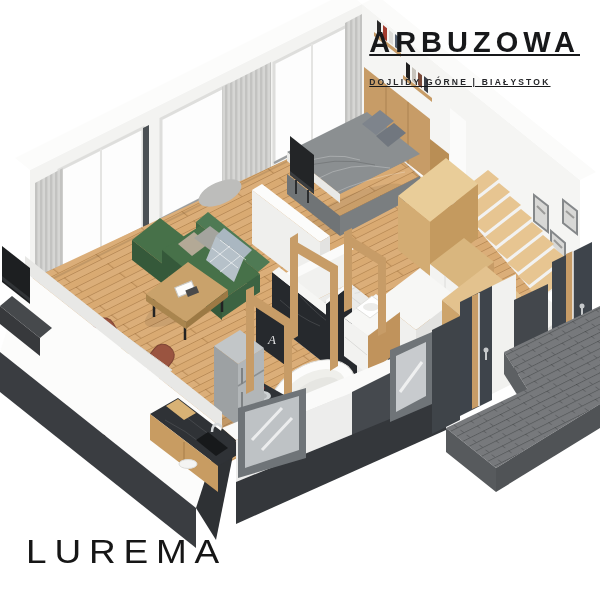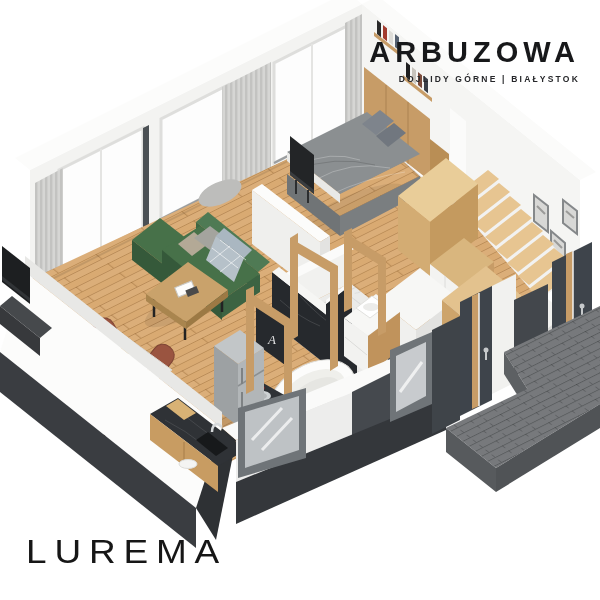--- a/index.html
+++ b/index.html
@@ -1,20 +1,20 @@
 <!DOCTYPE html>
 <html style="--wood-floor: #d9aa72; --wood-stair: #e7c591; --wood-furniture: #c79c67; --wall-white: #f4f4f2; --wall-top: #fbfbfa; --wall-outer: #c6c7c8; --plinth: #3a3d41; --anthracite: #3e444b; --sofa-green: #477149; --sofa-green-dark: #35593a; --chair-rust: #9a5440; --bed-gray: #8b8f91; --curtain: #d6d6d4; --counter-dark: #2f3236; --marble-light: #ebebe9; --marble-dark: #26292d; --steps-gray: #77797c; --tub-white: #fcfcfb; --frame-gray: #6f7478; --plate-gold: #d9b97e; --plant-green: #3f9b44;"><head>
 <meta charset="utf-8">
 <style>
   html,body{margin:0;padding:0;background:#fff;width:600px;height:600px;overflow:hidden;}
   #stage{position:relative;width:600px;height:600px;font-family:"Liberation Sans",sans-serif;}
   #render{position:absolute;left:0;top:0;}
-  .brand{position:absolute;top:38px;right:20px;text-align:right;color:#17181a;}
+  .brand{position:absolute;top:28px;right:20px;text-align:left;color:#17181a;text-decoration:underline;}
   .brand .title{font-size:29px;font-weight:800;letter-spacing:5px;line-height:1;white-space:nowrap;}
-  .brand .subtitle{margin-top:7px;font-size:8.5px;font-weight:700;letter-spacing:2.2px;color:#26272a;white-space:nowrap;}
+  .brand .subtitle{margin-top:20px;font-size:8.5px;font-weight:700;letter-spacing:2.2px;color:#26272a;white-space:nowrap;}
   .studio{position:absolute;left:26px;top:533px;font-size:33px;font-weight:200;letter-spacing:7px;color:#161616;transform:scaleX(1.12);transform-origin:left center;white-space:nowrap;}
   svg text.decor{font-family:"Liberation Serif",serif;font-style:italic;}
 </style>
 </head>
 <body>
 
 <div id="stage">
 
 <svg id="render" width="600" height="600" viewBox="0 0 600 600">
   <defs>

